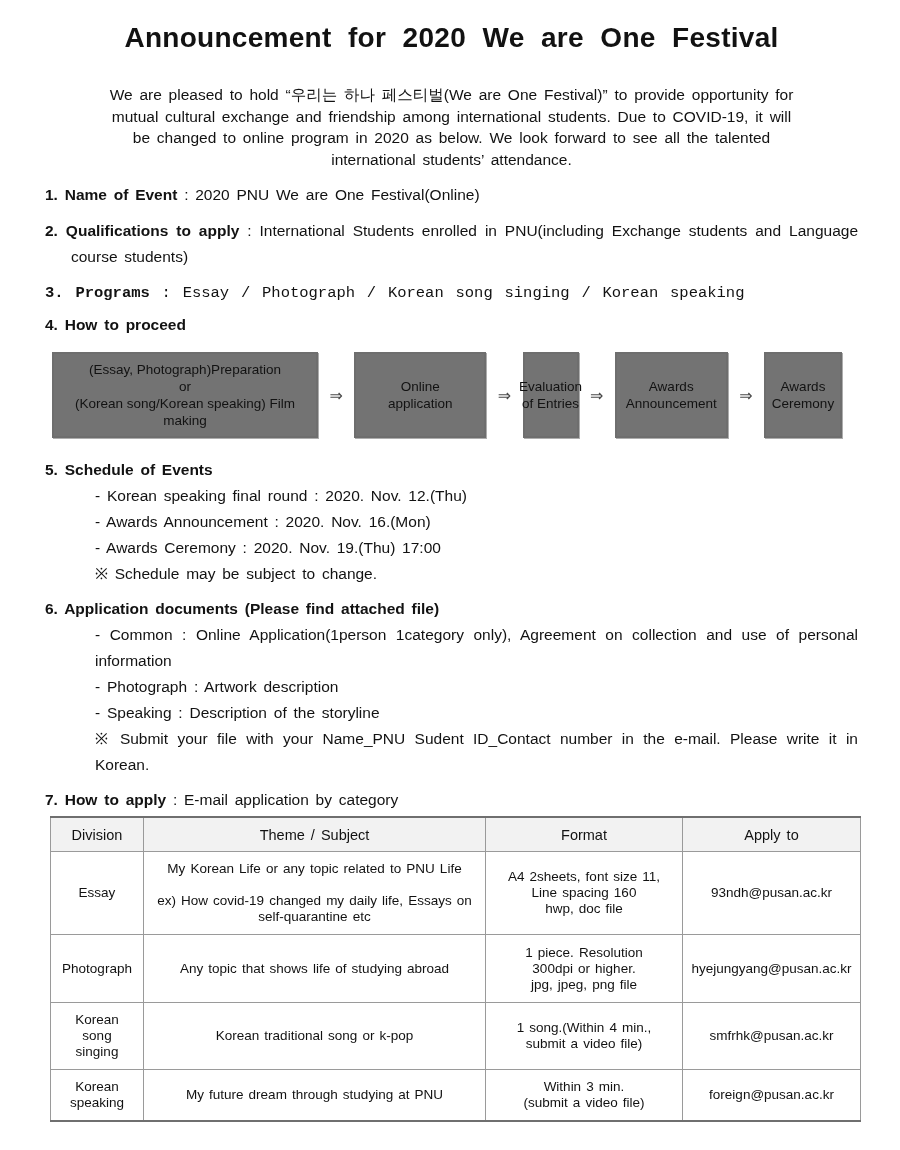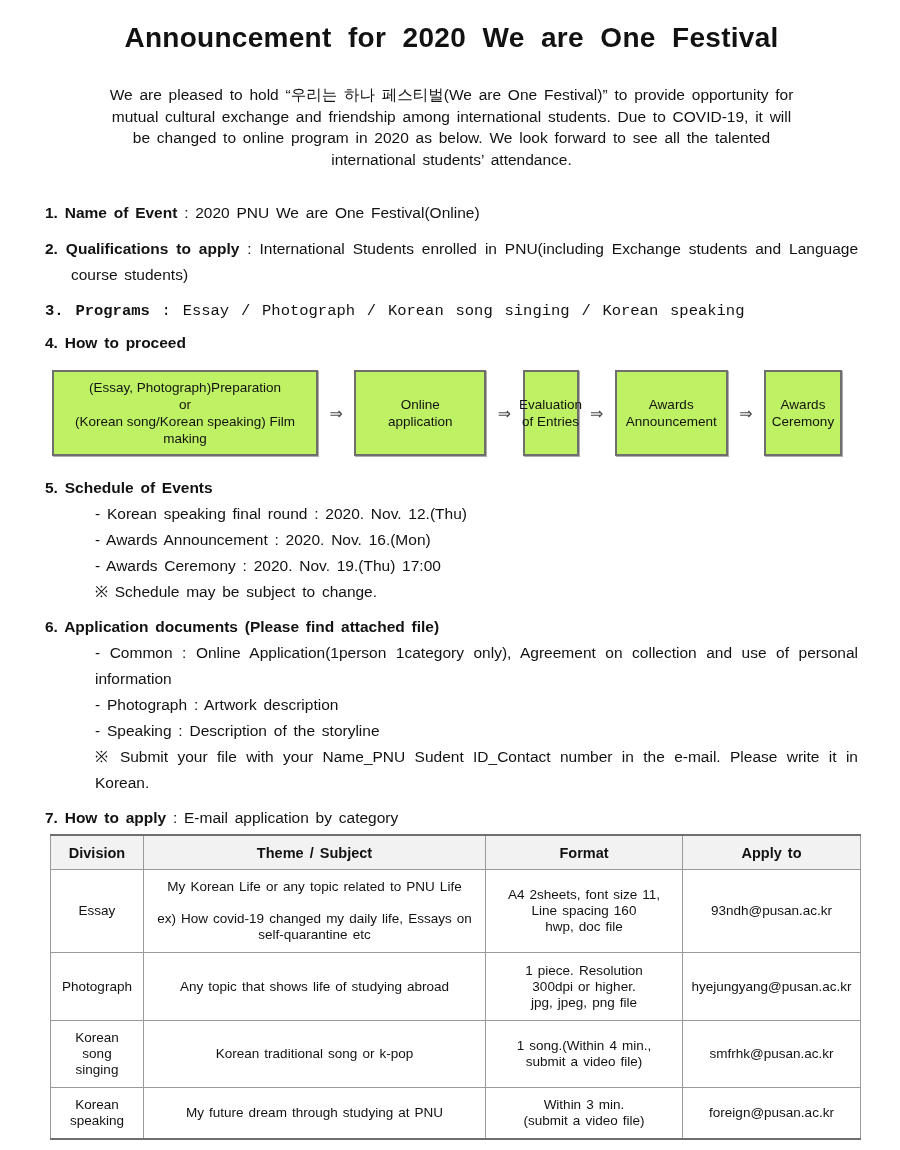--- a/index.html
+++ b/index.html
@@ -8,21 +8,21 @@
     font-family:"Liberation Sans", sans-serif; overflow:hidden;
   }
   .doc { box-sizing:border-box; padding:16px 42px 0 45px; }
 
   .title {
     margin:6px 0 30px; text-align:center;
     font-size:28px; font-weight:700; word-spacing:0.30em; letter-spacing:0.01em;
   }
 
   .intro {
-    margin:0 -12px 30px; text-align:center; white-space:pre-line;
+    margin:0 -12px 12px; text-align:center; white-space:pre-line;
     font-size:15.5px; line-height:21.5px; word-spacing:0.16em;
   }
 
   .item {
     margin:0 0 10px; font-size:15.5px; line-height:26px;
     text-align:justify; word-spacing:0.16em;
     padding-left:26px; text-indent:-26px;
   }
   .item .head { font-weight:700; }
   .item.i3 { margin-bottom:6px;font-family:Liberation Mono, monospace; }
@@ -34,41 +34,41 @@
   .sub {
     margin:0; font-size:15.5px; line-height:26px;
     text-align:justify; word-spacing:0.16em;
   }
 
   .flow {
     display:flex; justify-content:space-between; align-items:stretch;
     width:790px; height:86px; margin:2px 0 19px 7px;
   }
   .fbox {
-    box-sizing:border-box; background:#bef264; border:2px solid #6e6e6e;
+    box-sizing:border-box; background:#737373; border:2px solid #6e6e6e;
     box-shadow:1px 1px 0 #adadad;
     display:flex; align-items:center; justify-content:center;
     text-align:center; white-space:pre-line;
     font-size:13.5px; line-height:17px; padding:20px;
   }
   .fbox.s1{ width:266px; } .fbox.s2{ width:132px; } .fbox.s3{ width:56px; }
   .fbox.s4{ width:113px; } .fbox.s5{ width:78px; }
   .farrow { align-self:center; color:#4a4a4a; font-size:16px; padding:0 1px; }
 
   table.apply {
     border-collapse:collapse; table-layout:fixed;
     width:810px; margin-left:5px;
     border-top:2px solid #6f6f6f; border-bottom:2px solid #6f6f6f;
   }
   table.apply th, table.apply td {
     border:1px solid #9a9a9a; text-align:center; vertical-align:middle;
     white-space:pre-line; padding:2px 4px; overflow:hidden;
   }
   table.apply thead th {
-    background:#f2f2f2; font-size:14.5px; font-weight:700;
+    background:#f2f2f2; font-size:14.5px; font-weight:400;
     height:29px; word-spacing:0.14em;
   }
   table.apply td { font-size:13.5px; line-height:16px; word-spacing:0.10em; }
   tr.r1 td { height:78px; }
   tr.r2 td { height:63px; }
   tr.r3 td { height:62px; }
   tr.r4 td { height:46px; }
 </style>
 </head>
 <body>

